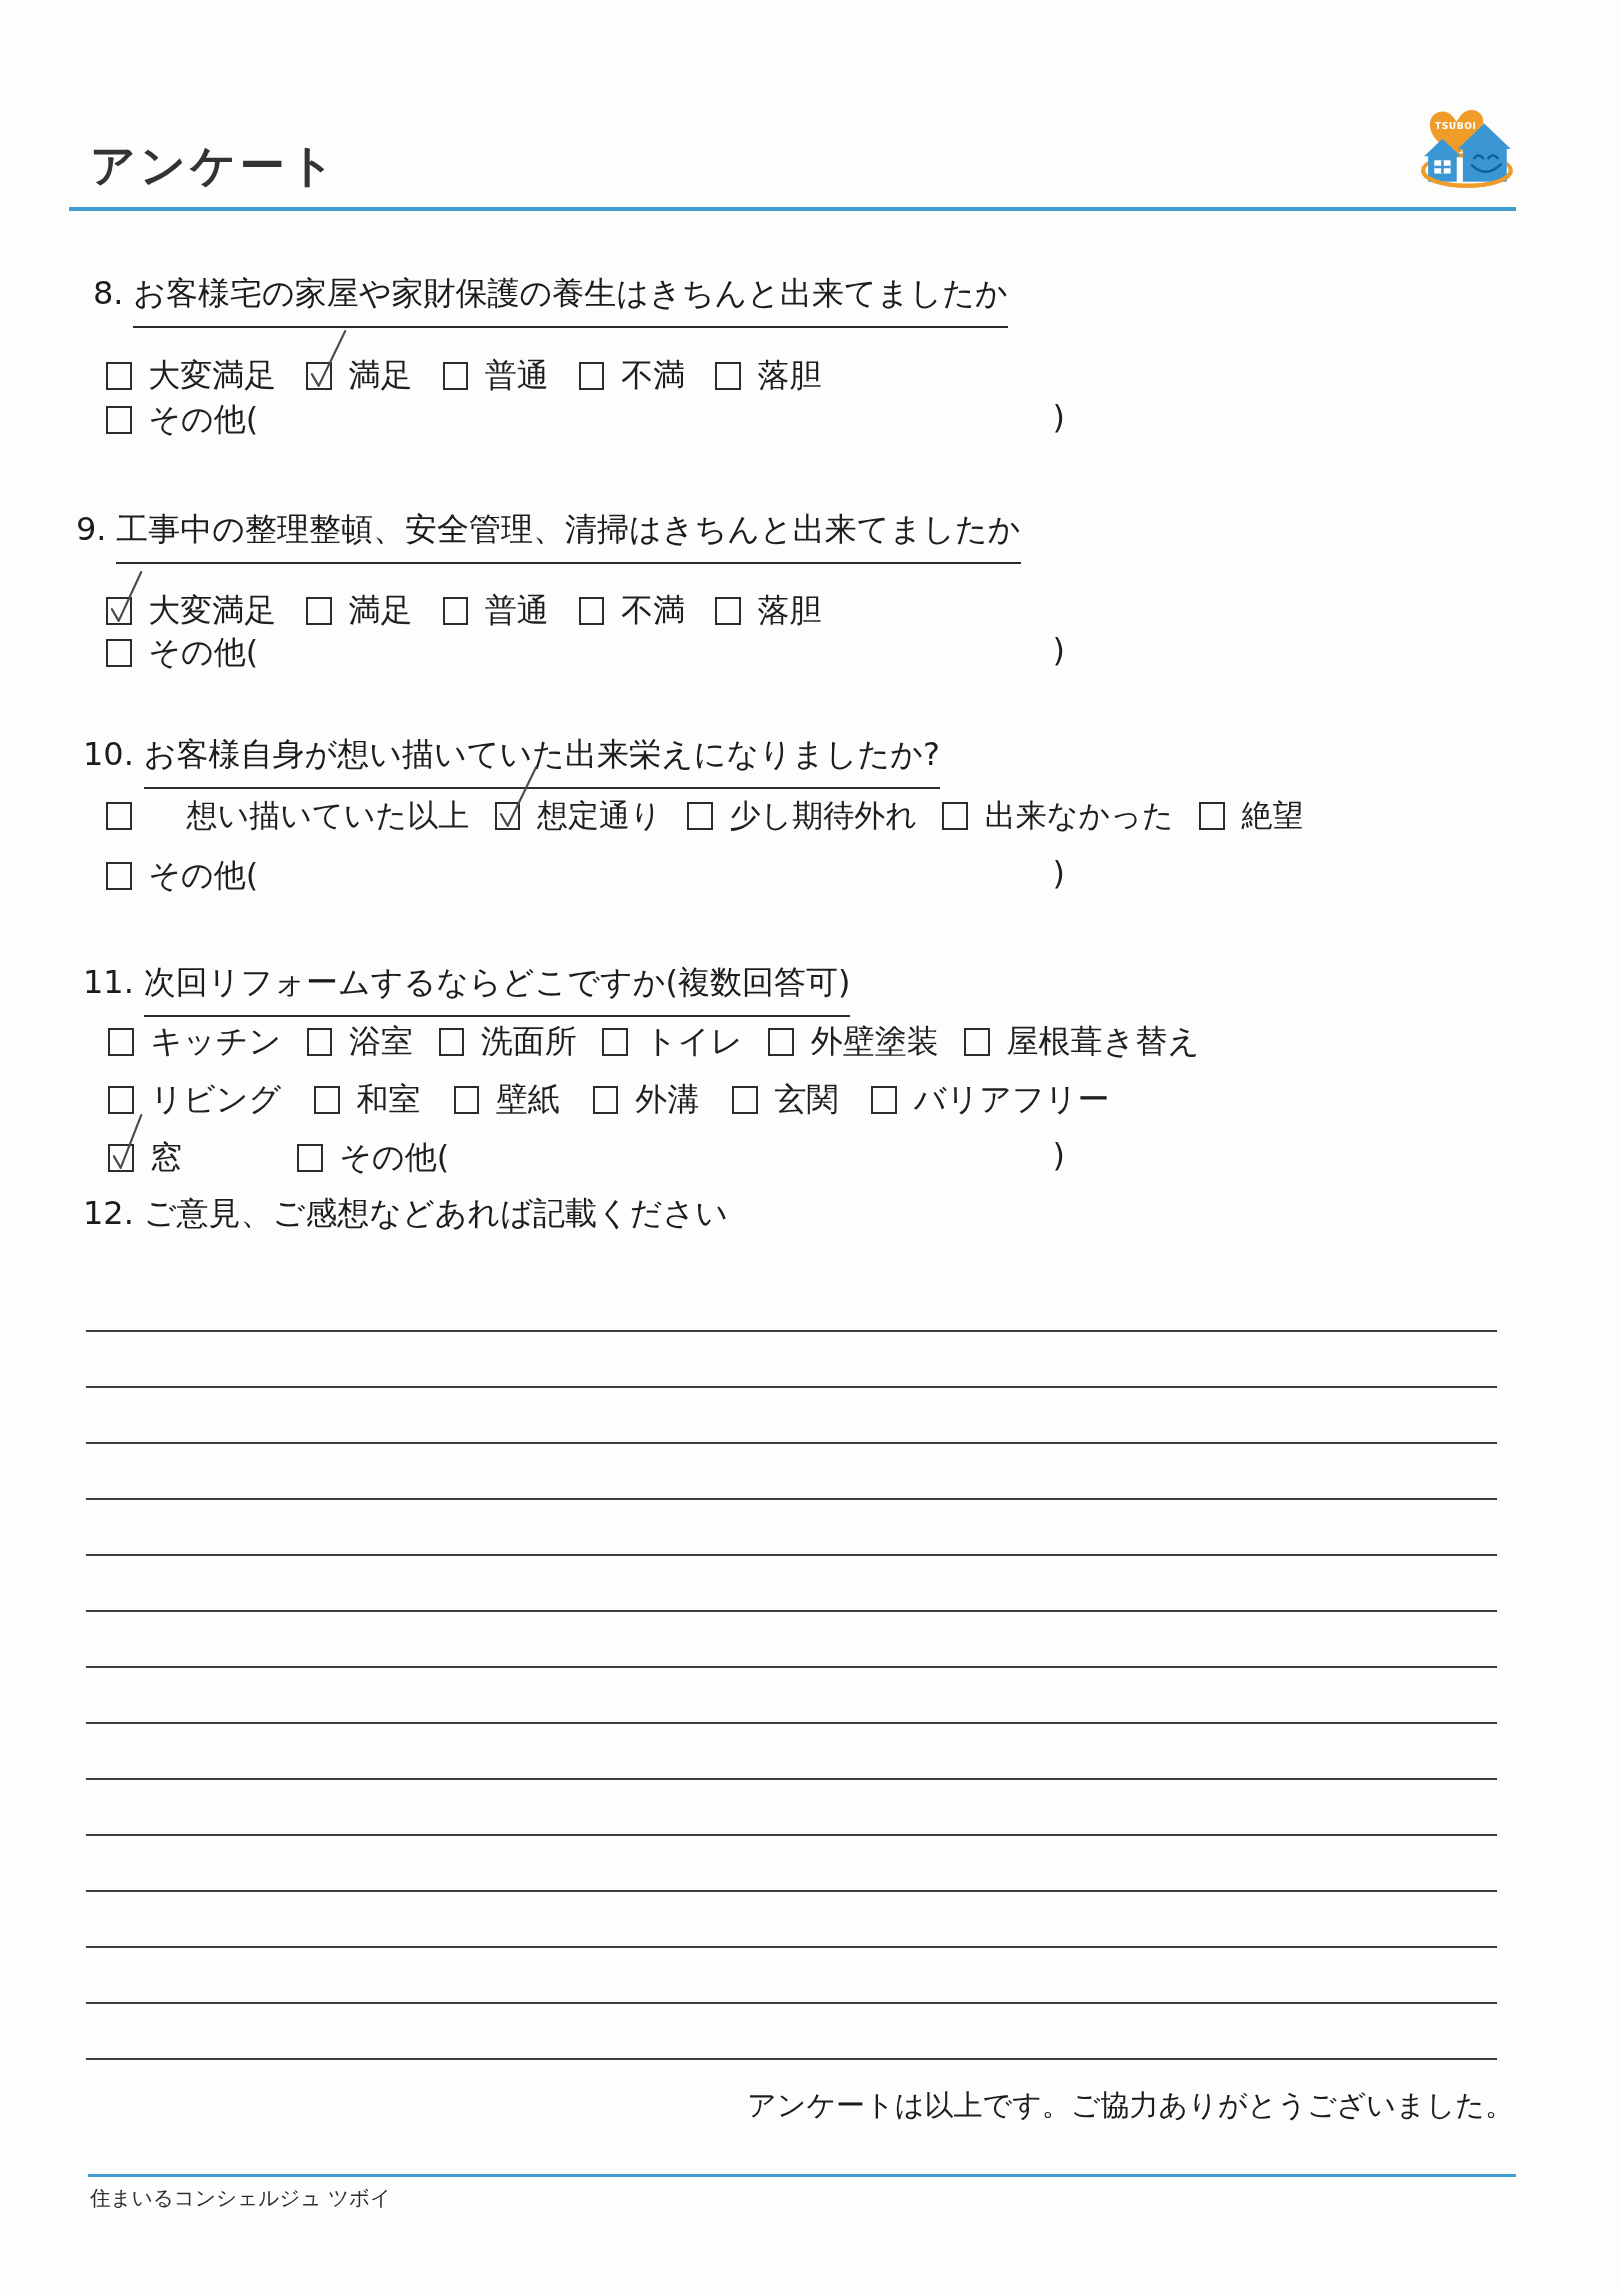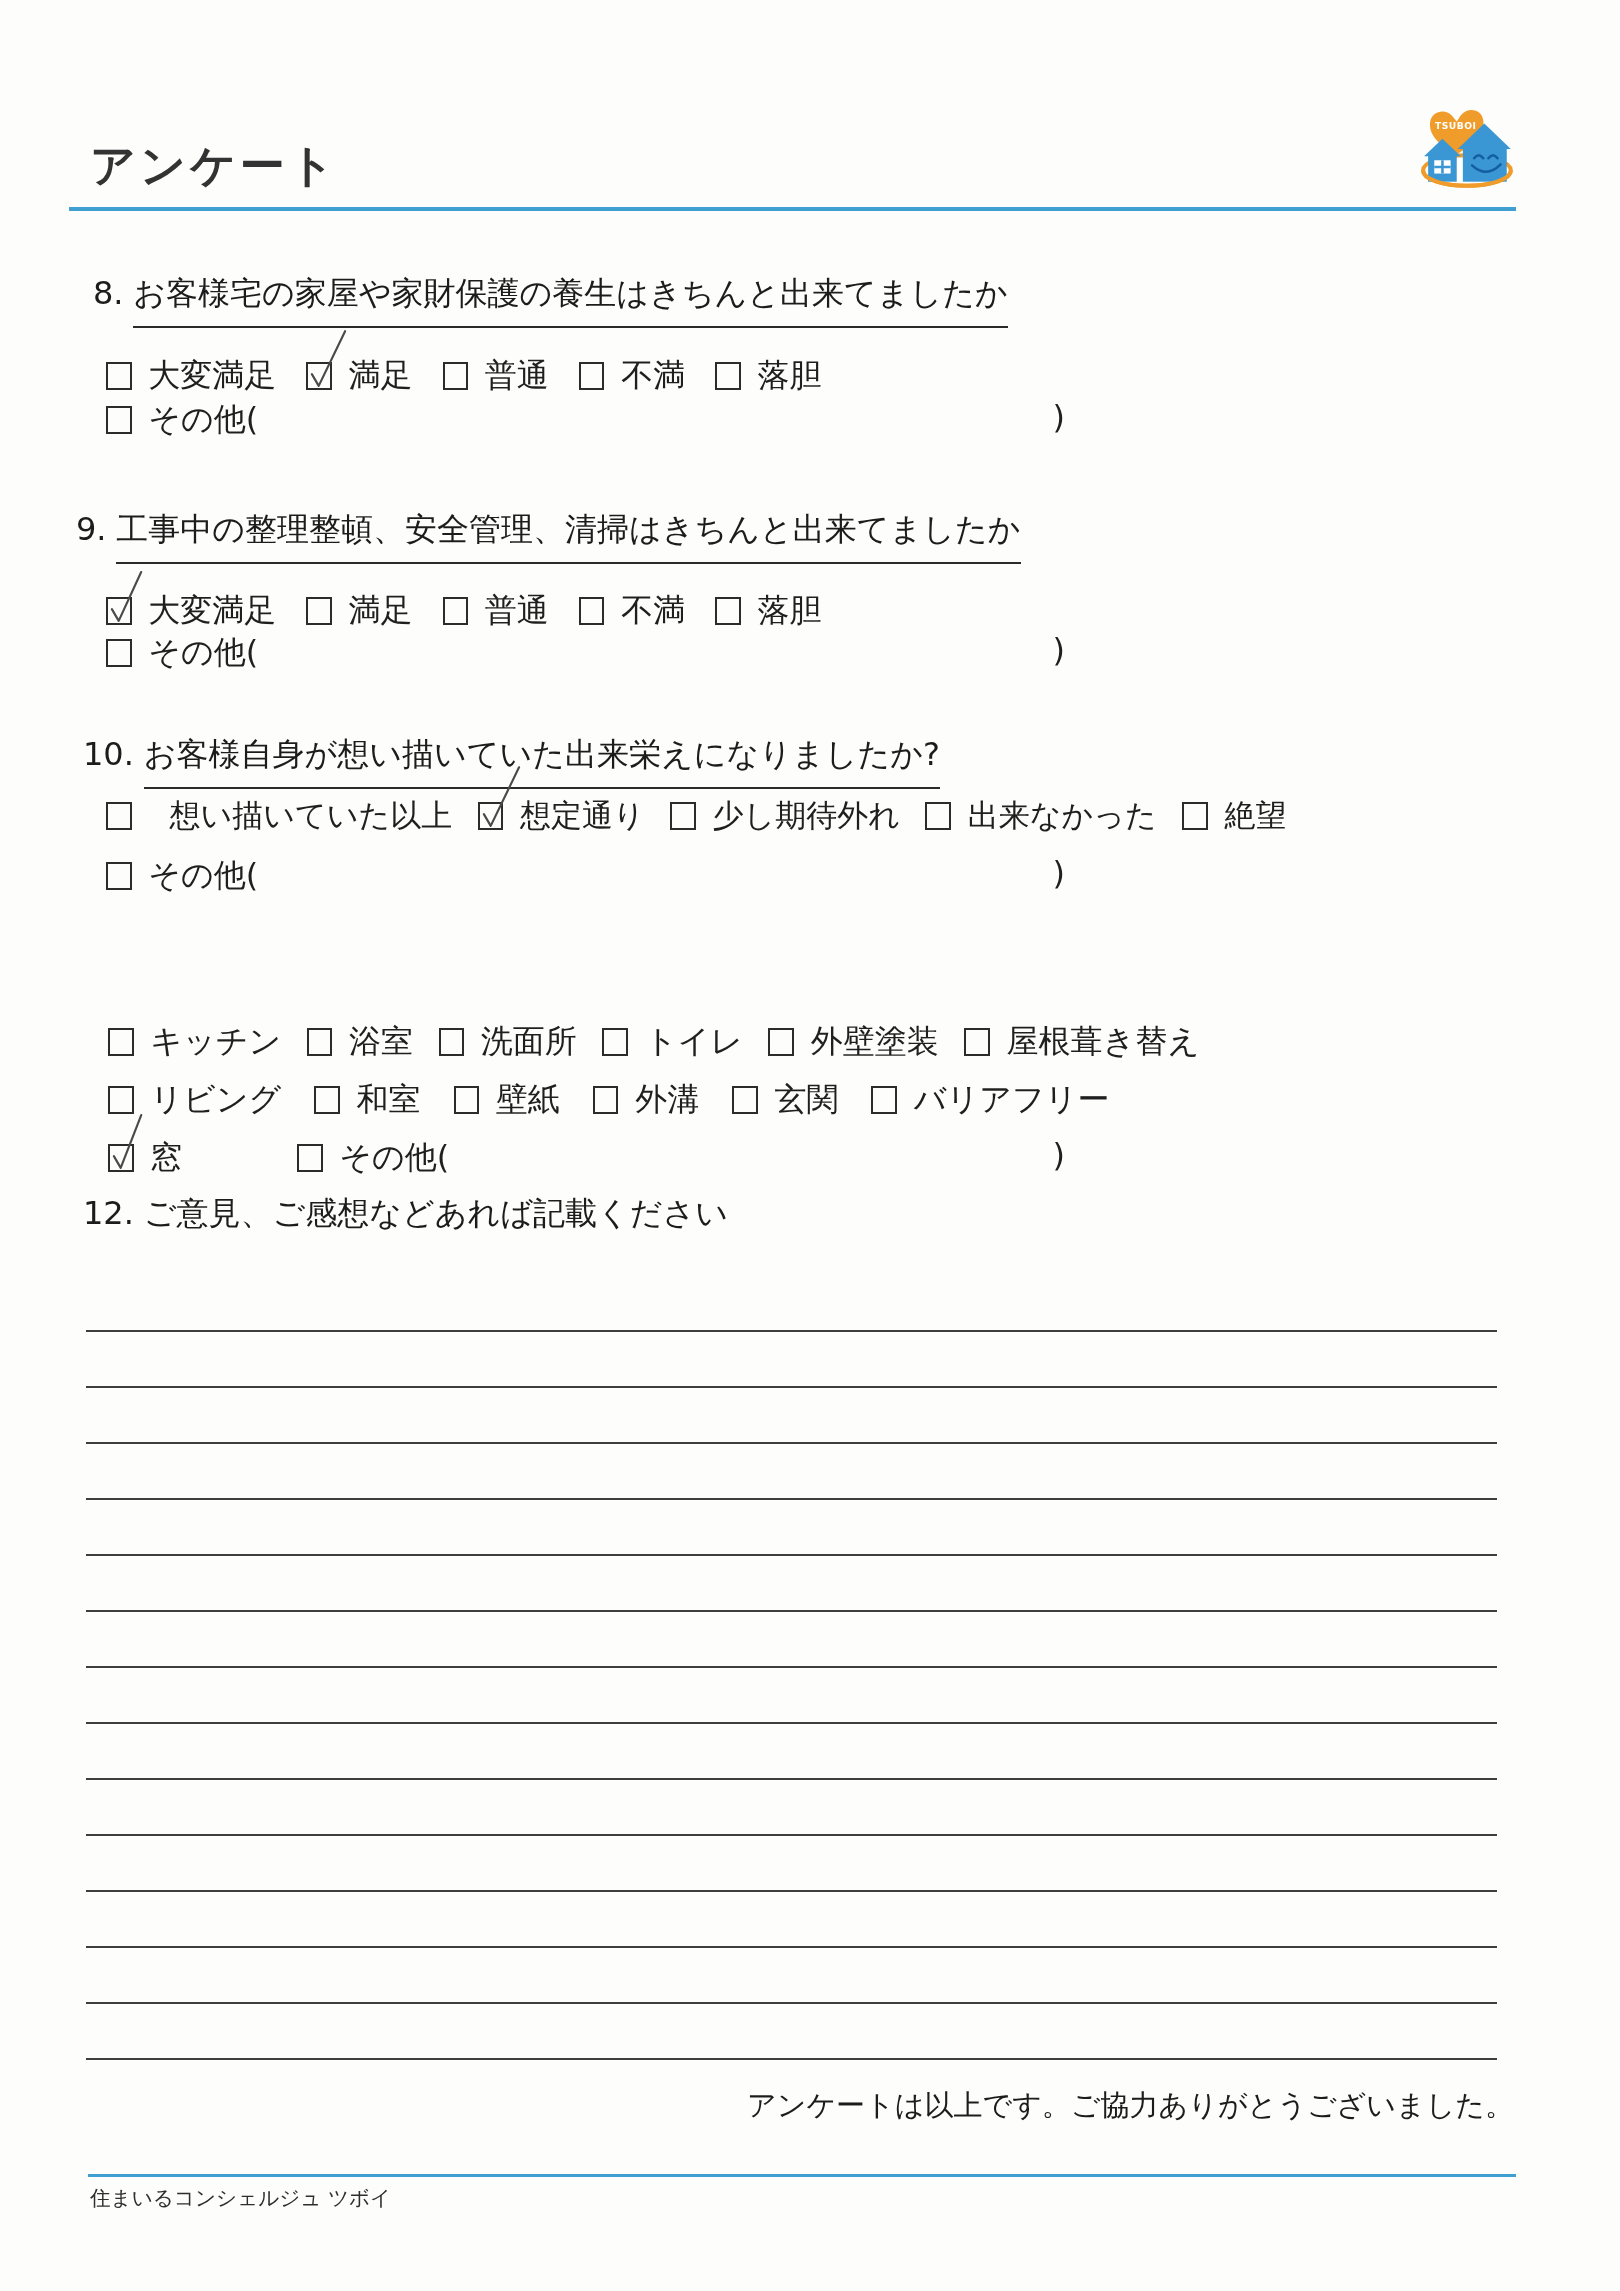--- a/index.html
+++ b/index.html
@@ -34,21 +34,21 @@
     width:21.6px;height:24.5px;border:2.9px solid #2c2c2c;
     display:inline-block;position:relative;flex:none;background:transparent;
   }
   .tick{position:absolute;left:-2px;bottom:-3.9px;width:43px;height:65px;overflow:visible;pointer-events:none;}
   .tick path{stroke:#4a4a4a;stroke-width:2.2;fill:none;stroke-linecap:round;stroke-linejoin:round;}
   .other-row{position:absolute;display:flex;align-items:center;gap:16.7px;font-size:32px;}
   .other-row .close{position:absolute;right:0;top:0;}
   
   #q8-opts,#q9-opts{gap:30px;margin-top:20px;}
   #q10-opts{gap:25.5px;font-size:31px;}
-  #q10-opts .opt.wide{gap:38px;}
+  #q10-opts .opt.wide{gap:55px;}
   #q11-r1{gap:25.5px;}
   #q11-r2{gap:33px;}
   #q11-r2 .opt.push{}
   #q11-r3 .opt.push-other{margin-left:98px;}
   
   .lines{position:absolute;left:86px;top:1330px;width:1411px;}
   .wline{height:2px;background:#3e3e3e;margin-bottom:54px;}
   .wline:last-child{margin-bottom:0;}
   
   .closing{
@@ -186,20 +186,23 @@
         <span class="cb"></span>
         <span>絶望</span>
       </label>
   </div>
   <div class="other-row" style="left:106px;top:854px;width:959px;">
     <span class="cb"></span>
     <span>その他(</span>
     <span class="close">)</span>
   </div>
 
+  <div class="q-title" style="left:83px;top:961px;">
+    <span class="q-num">11.</span><span class="q-text">次回リフォームするならどこですか(複数回答可)</span>
+  </div>
   <div class="opts" id="q11-r1" style="left:108px;top:1020px;">
     <label class="opt">
         <span class="cb"></span>
         <span>キッチン</span>
       </label>
     <label class="opt">
         <span class="cb"></span>
         <span>浴室</span>
       </label>
     <label class="opt">

